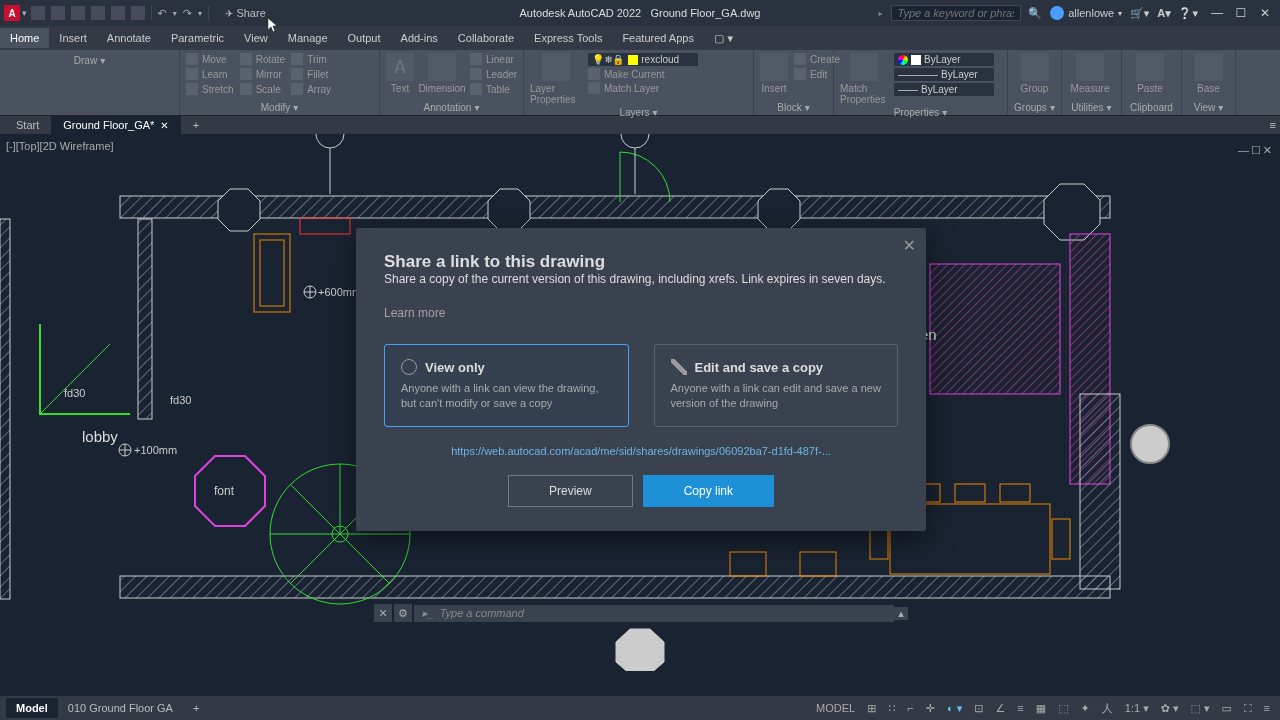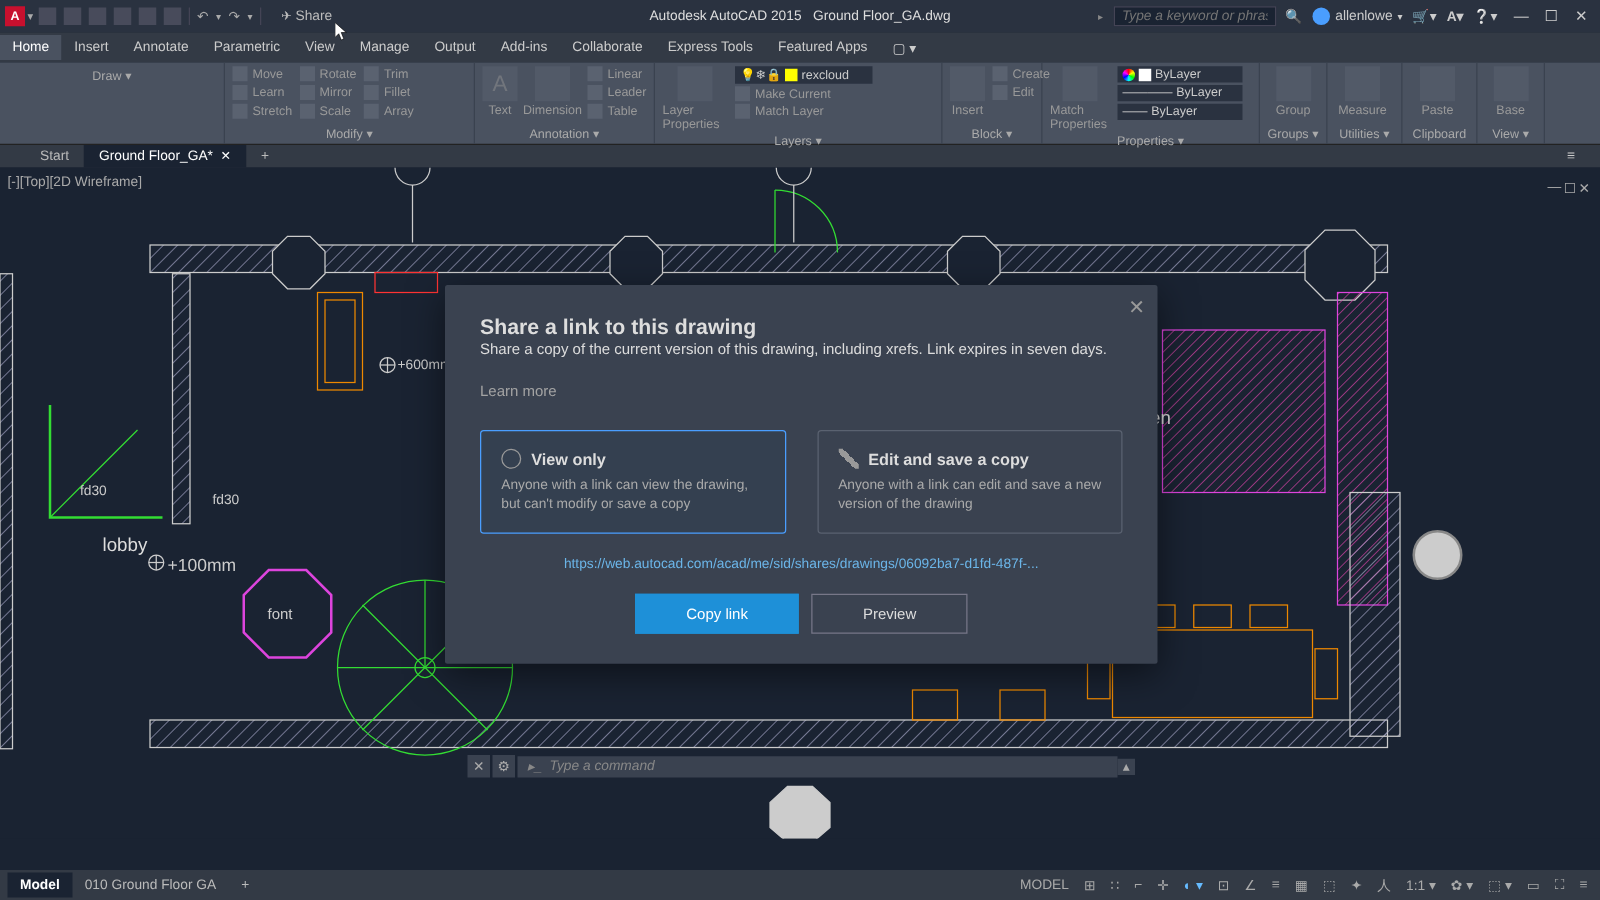--- a/index.html
+++ b/index.html
@@ -24,21 +24,21 @@
 .panel{border-right:1px solid #3a424f;display:flex;flex-direction:column;padding:3px 6px 0}
 .panel-content{flex:1;display:flex;gap:6px;align-items:flex-start}
 .panel-title{font-size:10px;text-align:center;color:#aaa;padding:2px 0;display:flex;justify-content:center;align-items:center;gap:3px}
 .big-btn{display:flex;flex-direction:column;align-items:center;gap:2px;font-size:10px;color:#999;width:44px}
 .big-icon{width:28px;height:28px;background:#5a6270;opacity:.5}
 .small-btns{display:flex;flex-direction:column;gap:3px;font-size:10px;color:#999}
 .small-btn{display:flex;align-items:center;gap:4px}
 .small-icon{width:12px;height:12px;background:#5a6270}
 .layer-combo{background:#2a3240;padding:1px 4px;font-size:10px;color:#ccc;width:110px;display:flex;align-items:center;gap:3px}
 .swatch{width:10px;height:10px}
-.doc-tabs{height:18px;background:#333a45;display:flex;align-items:center;font-size:11px;padding:0 20px}
+.doc-tabs{height:18px;background:#333a45;display:flex;align-items:center;font-size:11px;padding:0 4px}
 .doc-tab{padding:3px 12px;color:#bbb;display:flex;align-items:center;gap:6px}
 .doc-tab.active{background:#1a2332;color:#fff}
 .canvas{position:relative;height:537px;background:#1a2332;overflow:hidden}
 .vp-label{position:absolute;top:6px;left:6px;font-size:11px;color:#aaa}
 .svg-canvas{position:absolute;inset:0}
 .dialog{position:absolute;left:356px;top:228px;width:570px;background:#3a4250;border-radius:2px;box-shadow:0 8px 30px rgba(0,0,0,.5);padding:24px 28px;color:#ddd}
 .dlg-close{position:absolute;top:8px;right:10px;color:#999;font-size:16px;cursor:pointer}
 .dlg-title{font-size:17px;font-weight:600;}
 .dlg-desc{font-size:12px;margin-bottom:20px}
 .dlg-link{color:#a3a3a3;font-size:12px;cursor:pointer}
@@ -84,21 +84,21 @@
     <span style="font-size:8px;color:#aaa">▾</span>
     <span style="color:#aaa">↷</span>
     <span style="font-size:8px;color:#aaa">▾</span>
     <div class="qat-sep"></div>
     <div class="share-btn">
       <span style="font-size:10px">✈</span>
       <span>Share</span>
     </div>
   </div>
   <div class="title-center">
-    <span>Autodesk AutoCAD 2015</span>&nbsp;&nbsp;&nbsp;<span>Ground Floor_GA.dwg</span>
+    <span>Autodesk AutoCAD 2022</span>&nbsp;&nbsp;&nbsp;<span>Ground Floor_GA.dwg</span>
   </div>
   <div class="title-right">
     <span style="font-size:8px;color:#888">▸</span>
     <input class="search-box" placeholder="Type a keyword or phrase" style="">
     <span>🔍</span>
     <div class="user">
       <div class="user-icon"></div>
       <span>allenlowe</span>
       <span style="font-size:8px">▾</span>
     </div>
@@ -393,21 +393,21 @@
     <line x1="304" y1="158" x2="316" y2="158" stroke="#ccc"></line>
       <line x1="310" y1="152" x2="310" y2="164" stroke="#ccc"></line>
     <circle cx="125" cy="316" r="6" fill="none" stroke="#ccc"></circle>
     <line x1="119" y1="316" x2="131" y2="316" stroke="#ccc"></line>
       <line x1="125" y1="310" x2="125" y2="322" stroke="#ccc"></line>
 
     <rect x="1080" y="260" width="40" height="195" fill="url(#hatch)" stroke="#ccc"></rect>
   </svg>
 
   <div style="position:absolute;top:152px;left:318px;font-size:11px;color:#ccc">+600mm</div>
-  <div style="position:absolute;top:310px;left:134px;font-size:14px;color:#ccc">+100mm</div>
+  <div style="position:absolute;top:310px;left:134px;font-size:11px;color:#ccc">+100mm</div>
   <div style="position:absolute;top:253px;left:64px;font-size:11px;color:#ccc">fd30</div>
   <div style="position:absolute;top:260px;left:170px;font-size:11px;color:#ccc">fd30</div>
   <div style="position:absolute;top:294px;left:82px;font-size:15px;color:#ddd">lobby</div>
   <div style="position:absolute;top:350px;left:214px;font-size:12px;color:#ccc">font</div>
   <div style="position:absolute;top:192px;left:920px;font-size:15px;color:#ddd">en</div>
 
   <div class="wheel"></div>
 
   <div class="cmd-bar">
     <div class="cmd-close">✕</div>
@@ -436,22 +436,22 @@
     <div class="dlg-opt">
       <div class="opt-head">
           <div class="opt-icon pencil"></div>
           <span>Edit and save a copy</span>
         </div>
       <div class="opt-desc">Anyone with a link can edit and save a new version of the drawing</div>
     </div>
   </div>
   <div class="dlg-url">https://web.autocad.com/acad/me/sid/shares/drawings/06092ba7-d1fd-487f-...</div>
   <div class="dlg-buttons">
+    <button class="dlg-btn">Preview</button>
     <button class="dlg-btn primary">Copy link</button>
-    <button class="dlg-btn">Preview</button>
   </div>
 </div>
 
 <svg class="cursor" viewBox="0 0 12 16">
     <path d="M0 0 L0 12 L3 9 L5 14 L7 13 L5 8 L9 8 Z" fill="#fff" stroke="#000" stroke-width="0.5"></path>
   </svg>
 
 <div class="status-bar">
   <div class="layout-tab active">Model</div>
   <div class="layout-tab">010 Ground Floor GA</div>

